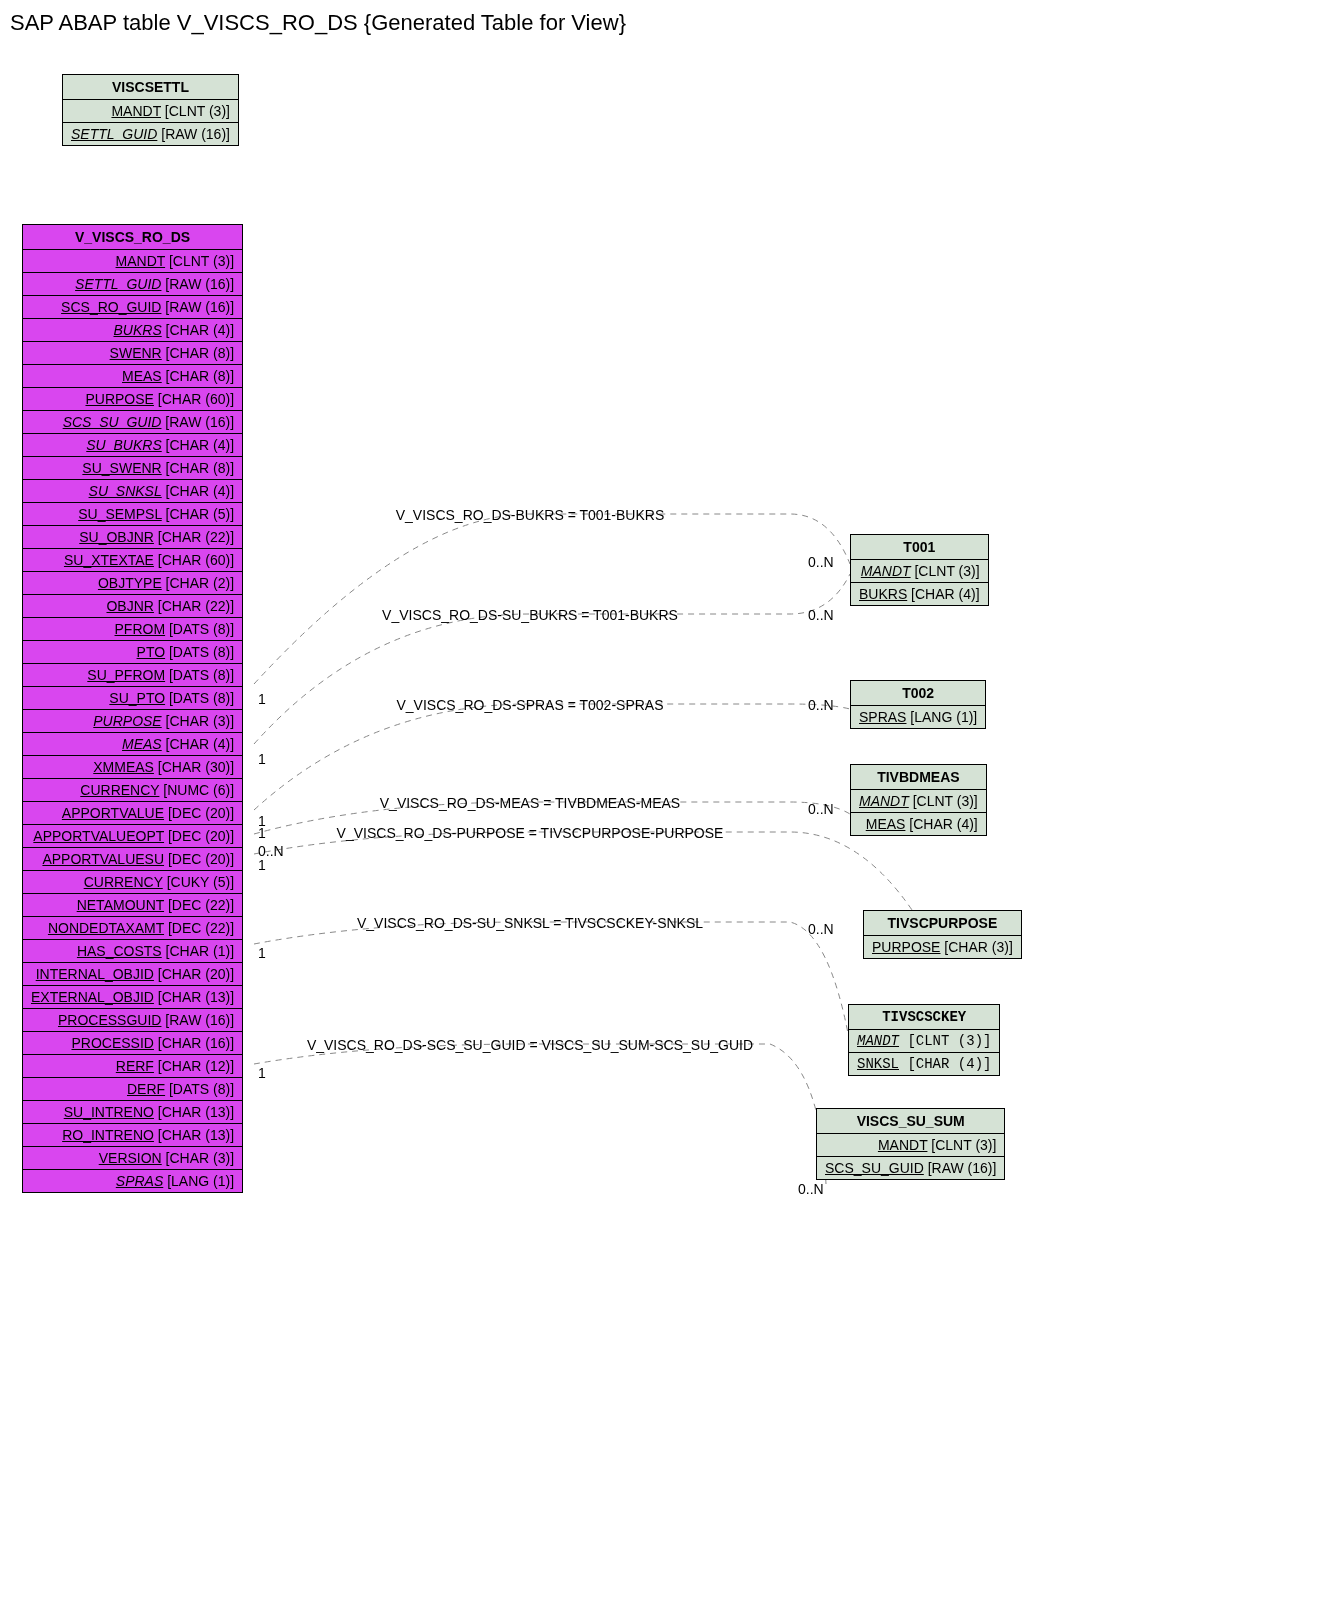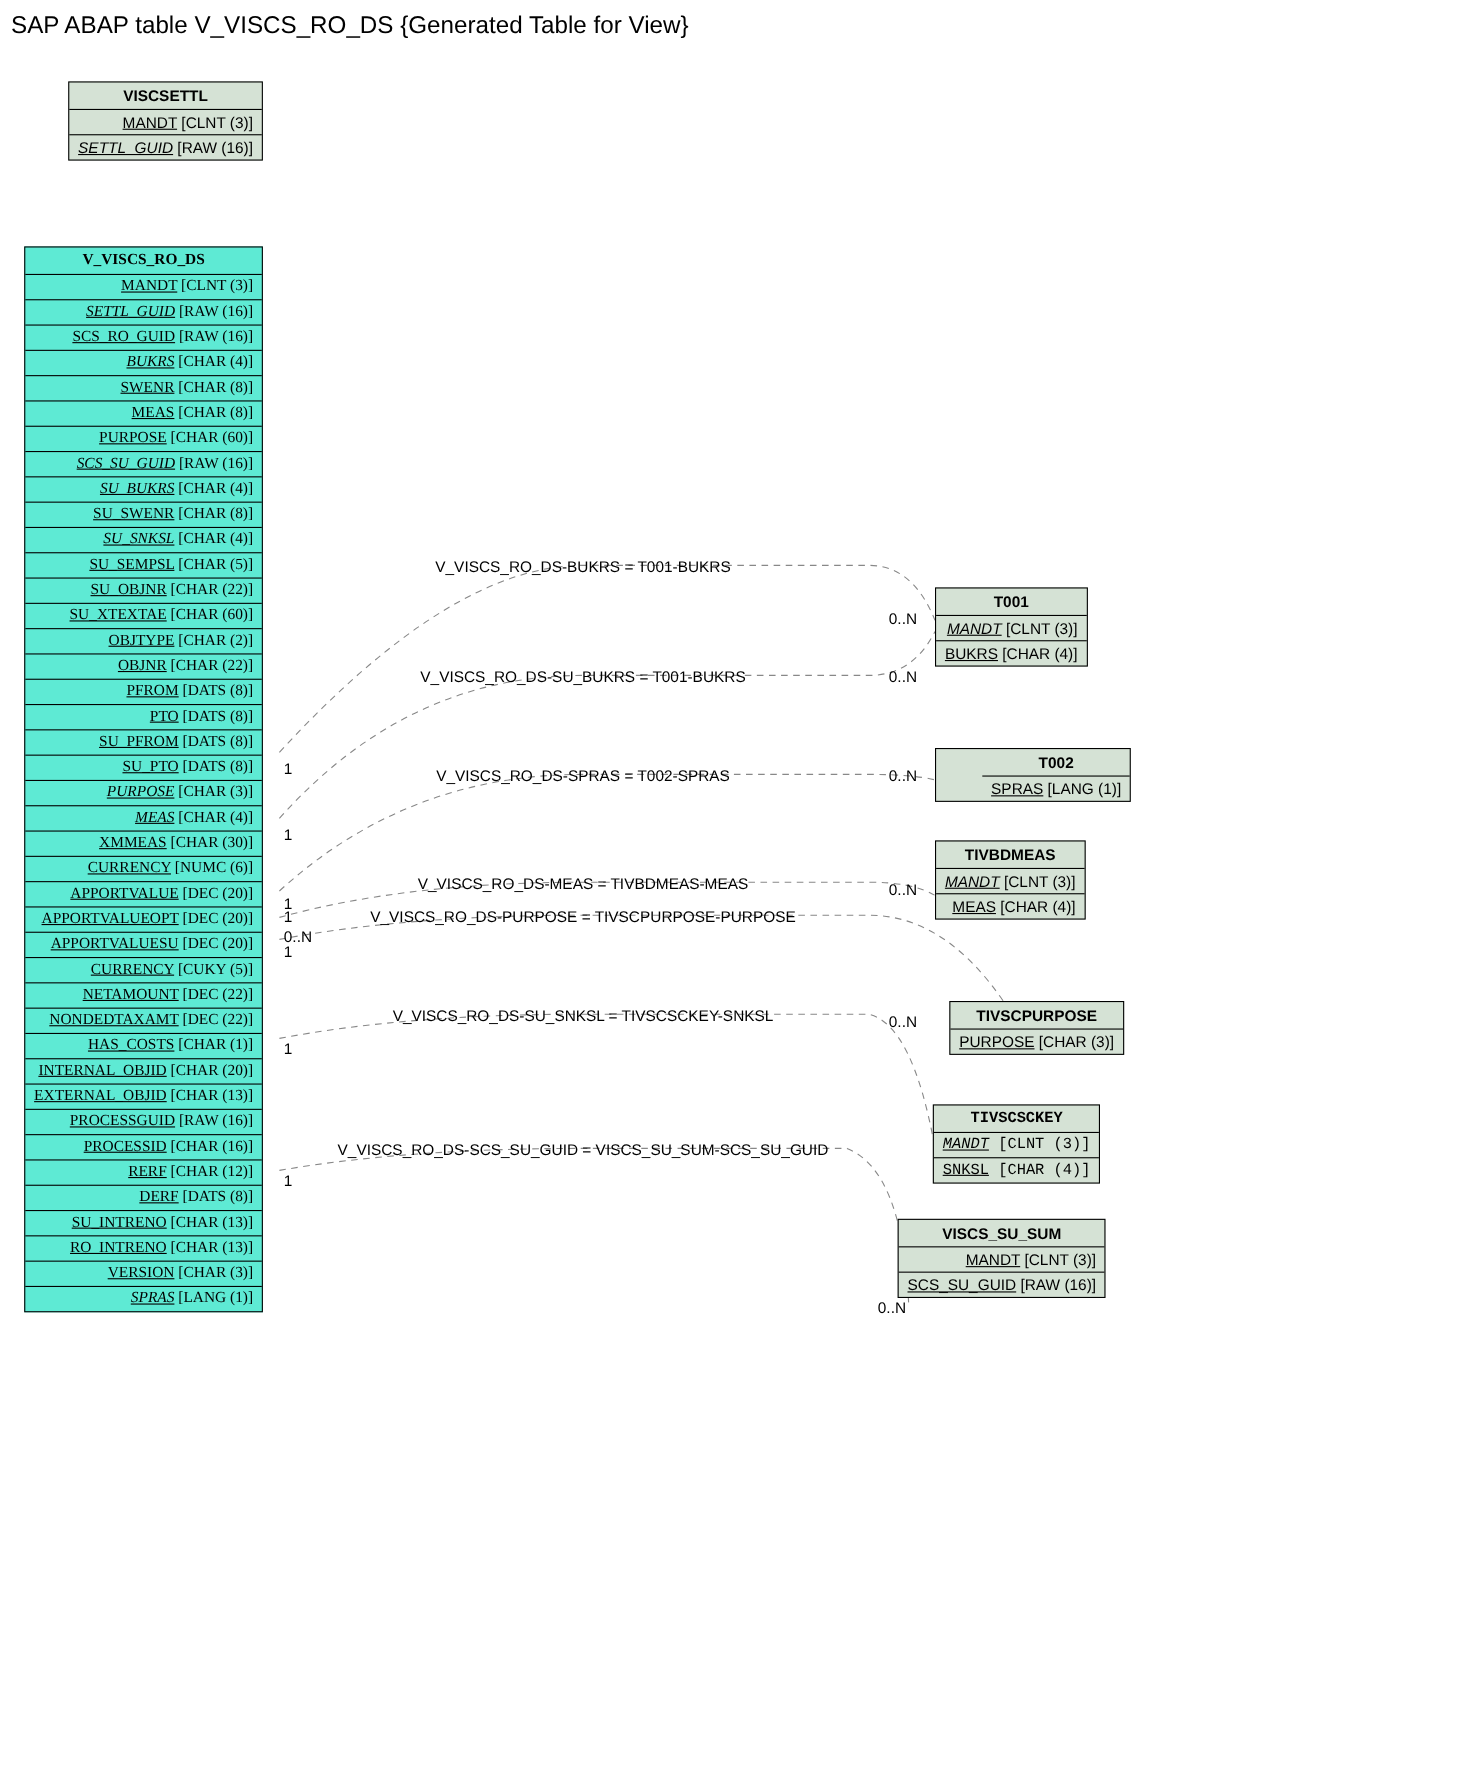--- a/index.html
+++ b/index.html
@@ -35,21 +35,21 @@
   .entity .row {
     padding: 3px 8px;
     border-bottom: 1px solid #000;
     white-space: nowrap;
     text-align: right;
   }
   .entity .row:last-child { border-bottom: none; }
   .entity .fname { text-decoration: underline; }
   .entity .fname.it { font-style: italic; }
   .green { background: #d5e2d5; }
-  .orange { background: #5eead4; font-family: Liberation Serif, serif; }
+  .orange { background: #d946ef; }
   svg.lines {
     position: absolute;
     top: 0; left: 0;
     pointer-events: none;
   }
   text.rel-label {
     font-family: Verdana, Geneva, sans-serif;
     font-size: 14px;
     fill: #000;
   }
@@ -161,21 +161,21 @@
   </div>
 
   <div class="entity green" style="left:840px; top:490px;">
     <div class="head">T001</div>
     <div class="rows" id="rows-t001">
         <div class="row"><span class="fname it">MANDT</span><span> [CLNT (3)]</span></div>
         <div class="row"><span class="fname">BUKRS</span><span> [CHAR (4)]</span></div>
       </div>
   </div>
 
-  <div class="entity green" style="left:840px; top:636px;padding-left:42px;">
+  <div class="entity green" style="left:840px; top:636px;">
     <div class="head">T002</div>
     <div class="rows" id="rows-t002">
         <div class="row"><span class="fname">SPRAS</span><span> [LANG (1)]</span></div>
       </div>
   </div>
 
   <div class="entity green" style="left:840px; top:720px;">
     <div class="head">TIVBDMEAS</div>
     <div class="rows" id="rows-tivbdmeas">
         <div class="row"><span class="fname it">MANDT</span><span> [CLNT (3)]</span></div>

